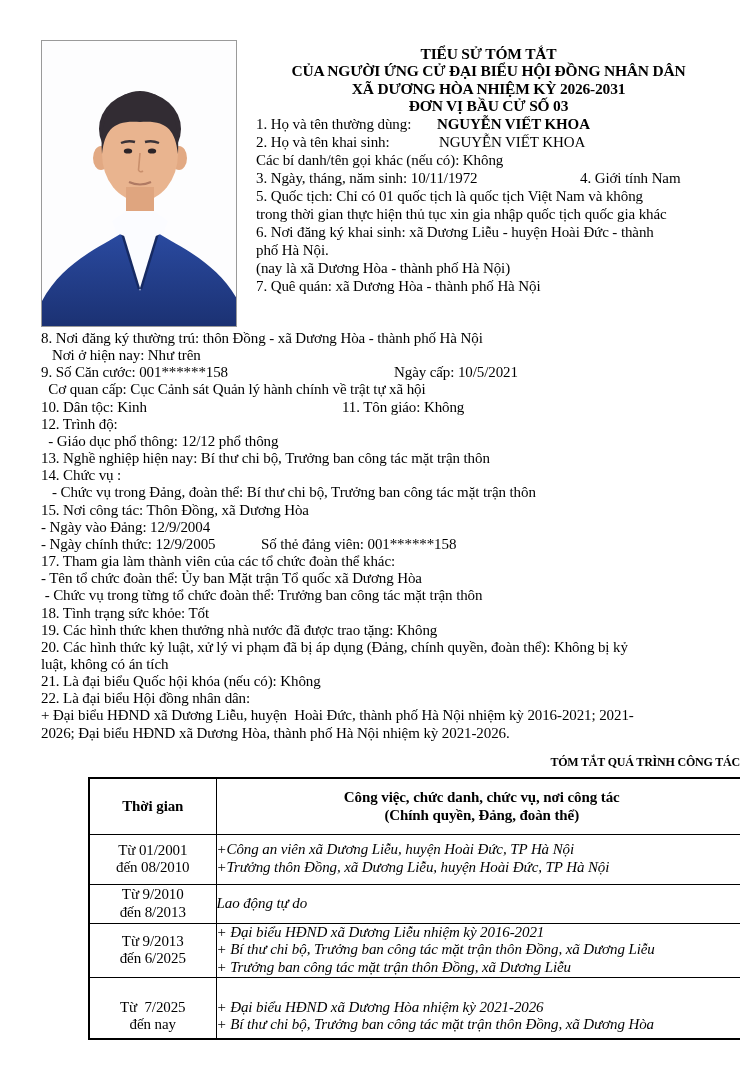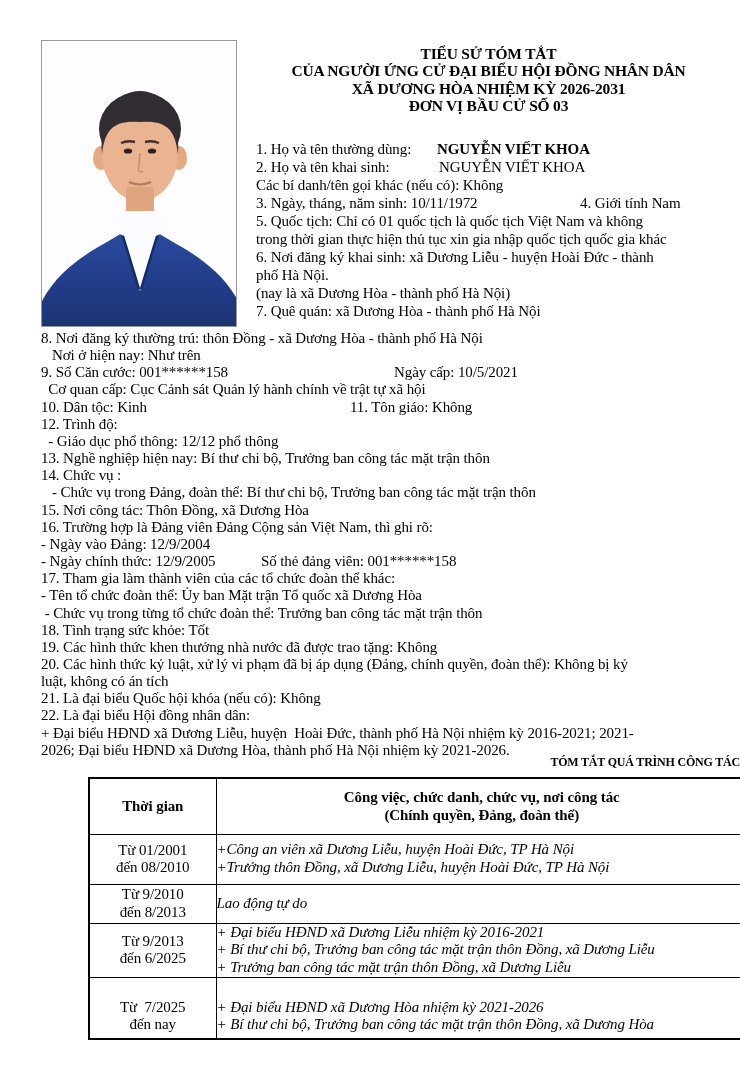--- a/index.html
+++ b/index.html
@@ -14,21 +14,21 @@
     position:absolute;left:41px;top:40px;width:196px;height:287px;
     border:1px solid #9a9a9a;background:#fdfdfe;box-sizing:border-box;overflow:hidden;
   }
   .photo-frame svg{display:block;}
   
   .right-col{position:absolute;left:256px;top:45px;width:465px;}
   .doc-title{
     font-weight:bold;font-size:15.5px;line-height:17.4px;text-align:center;
     white-space:nowrap;letter-spacing:-0.2px;
   }
-  .right-lines{margin-top:25px;}
+  .right-lines{}
   .line{
     position:relative;white-space:pre;font-size:15px;line-height:18px;
     letter-spacing:-0.1px;
   }
   .line .b{font-weight:bold;}
   .line .abs{position:absolute;top:0;white-space:pre;}
   
   .body-block{position:absolute;left:41px;top:330px;width:678px;}
   .body-block .line{line-height:17.15px;}
   
@@ -107,28 +107,27 @@
         <div class="line"><span>(nay là xã Dương Hòa - thành phố Hà Nội)</span></div>
         <div class="line"><span>7. Quê quán: xã Dương Hòa - thành phố Hà Nội</span></div>
       </div>
   </div>
 
   <div class="body-block" id="body-lines">
       <div class="line"><span>8. Nơi đăng ký thường trú: thôn Đồng - xã Dương Hòa - thành phố Hà Nội</span></div>
       <div class="line"><span>   Nơi ở hiện nay: Như trên</span></div>
       <div class="line"><span>9. Số Căn cước: 001******158</span><span class="abs" style="left: 353px;">Ngày cấp: 10/5/2021</span></div>
       <div class="line"><span>  Cơ quan cấp: Cục Cảnh sát Quản lý hành chính về trật tự xã hội</span></div>
-      <div class="line"><span>10. Dân tộc: Kinh</span><span class="abs" style="left: 301px; margin-left: 8px;">11. Tôn giáo: Không</span></div>
+      <div class="line"><span>10. Dân tộc: Kinh</span><span class="abs" style="left: 301px;">11. Tôn giáo: Không</span></div>
       <div class="line"><span>12. Trình độ:</span></div>
       <div class="line"><span>  - Giáo dục phổ thông: 12/12 phổ thông</span></div>
       <div class="line"><span>13. Nghề nghiệp hiện nay: Bí thư chi bộ, Trưởng ban công tác mặt trận thôn</span></div>
       <div class="line"><span>14. Chức vụ :</span></div>
       <div class="line"><span>   - Chức vụ trong Đảng, đoàn thể: Bí thư chi bộ, Trưởng ban công tác mặt trận thôn</span></div>
       <div class="line"><span>15. Nơi công tác: Thôn Đồng, xã Dương Hòa</span></div>
-      <div class="line"><span>16. Trường hợp là Đảng viên Đảng Cộng sản Việt Nam, thì ghi rõ:</span></div>
       <div class="line"><span>- Ngày vào Đảng: 12/9/2004</span></div>
       <div class="line"><span>- Ngày chính thức: 12/9/2005</span><span class="abs" style="left: 220px;">Số thẻ đảng viên: 001******158</span></div>
       <div class="line"><span>17. Tham gia làm thành viên của các tổ chức đoàn thể khác:</span></div>
       <div class="line"><span>- Tên tổ chức đoàn thể: Ủy ban Mặt trận Tổ quốc xã Dương Hòa</span></div>
       <div class="line"><span> - Chức vụ trong từng tổ chức đoàn thể: Trưởng ban công tác mặt trận thôn</span></div>
       <div class="line"><span>18. Tình trạng sức khỏe: Tốt</span></div>
       <div class="line"><span>19. Các hình thức khen thưởng nhà nước đã được trao tặng: Không</span></div>
       <div class="line"><span>20. Các hình thức kỷ luật, xử lý vi phạm đã bị áp dụng (Đảng, chính quyền, đoàn thể): Không bị kỷ</span></div>
       <div class="line"><span>luật, không có án tích</span></div>
       <div class="line"><span>21. Là đại biểu Quốc hội khóa (nếu có): Không</span></div>

